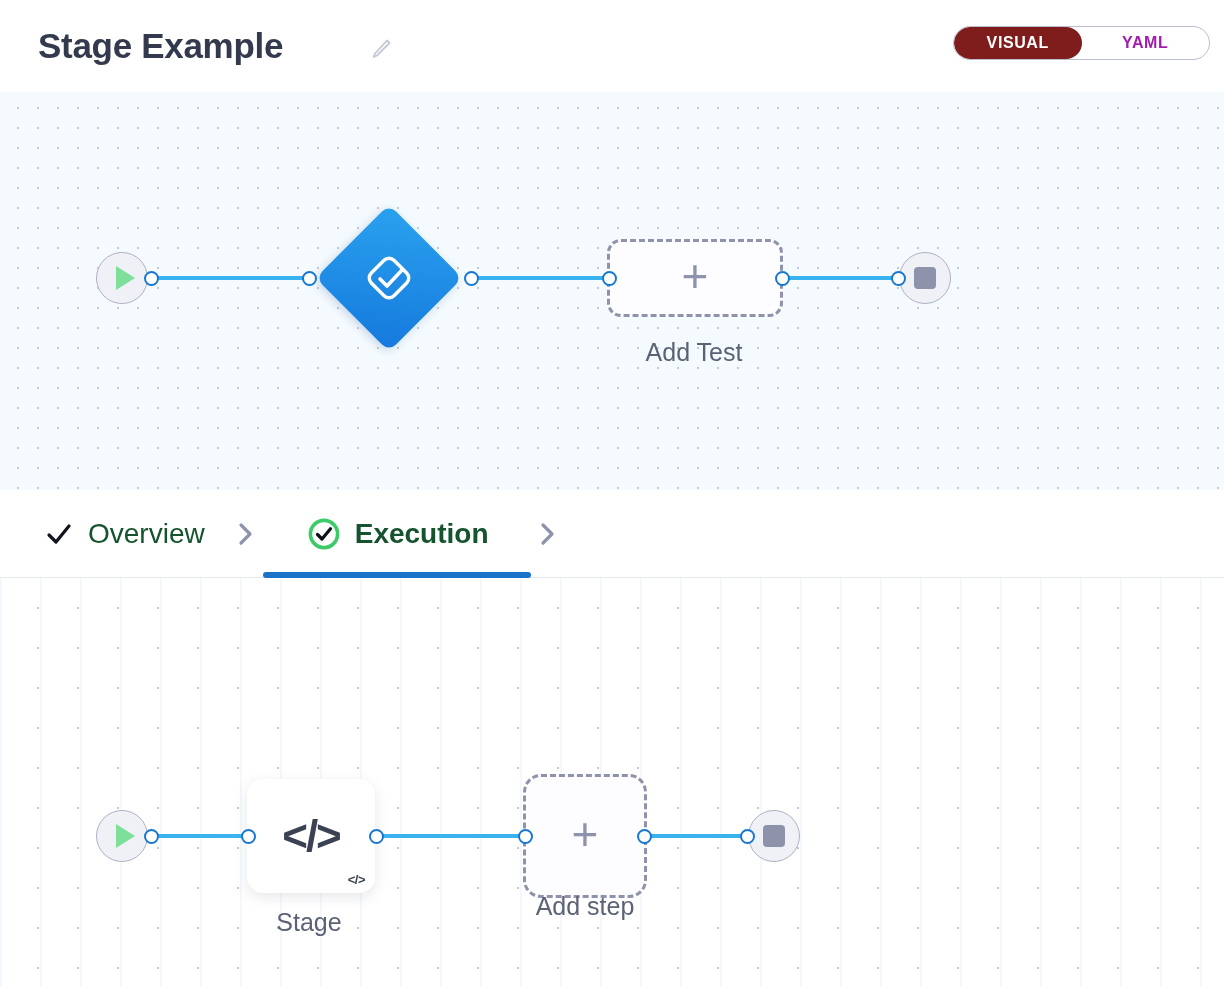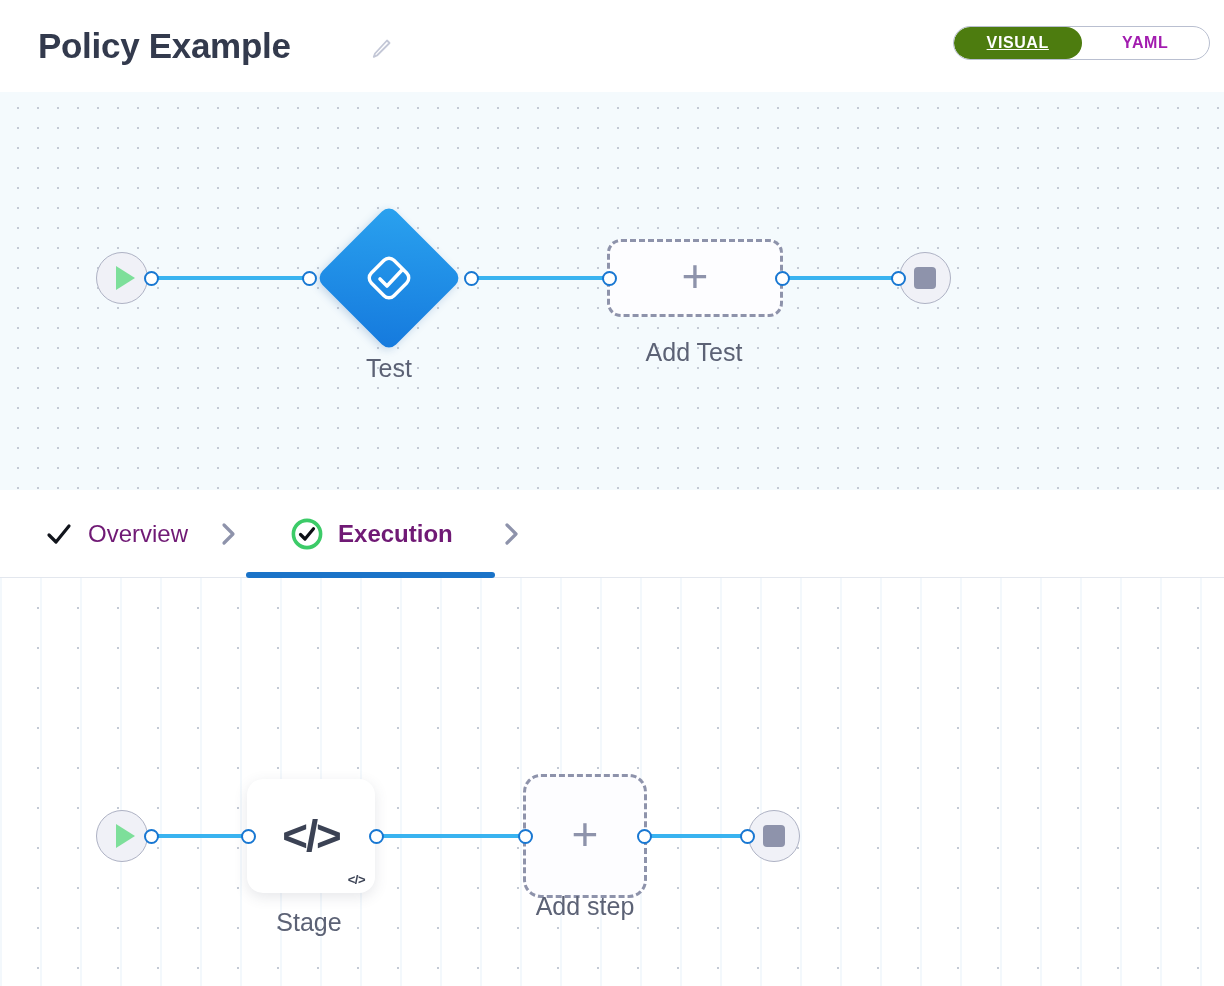--- a/index.html
+++ b/index.html
@@ -31,21 +31,21 @@
     width: 257px; height: 34px;
     border: 1px solid #b9bfd0; border-radius: 17px;
     background: #ffffff; display: flex; align-items: stretch; overflow: hidden;
   }
   .seg-btn {
     flex: 1; display: flex; align-items: center; justify-content: center;
     font-size: 16px; font-weight: bold; letter-spacing: 0.6px;
     color: #a21caf; cursor: pointer; border-radius: 17px;
     user-select: none;
   }
-  .seg-btn.active { background: #4d7c0f; color: #ffffff; text-decoration: underline; }
+  .seg-btn.active { background: #7f1d1d; color: #ffffff; }
 
   
   .canvas {
     position: absolute; left: 0; width: 1224px; overflow: hidden;
   }
   .canvas-top {
     top: 92px; height: 398px;
     background-color: #f4fafd;
     background-image: radial-gradient(#c3c9d4 1.3px, transparent 1.4px);
     background-size: 20px 20px;
@@ -139,39 +139,39 @@
   
   .tabbar {
     position: absolute; left: 0; top: 490px; width: 1224px; height: 88px;
     background: #ffffff; border-bottom: 1px solid #e3e7ee;
     display: flex; align-items: center;
   }
   .tab {
     display: flex; align-items: center; gap: 14px;
     height: 88px; padding: 0 24px; cursor: pointer; position: relative;
   }
-  .tab-label { font-size: 24px; color: #701a75; white-space: nowrap; }
+  .tab-label { font-size: 28px; color: #14532d; white-space: nowrap; }
   .tab.active .tab-label { font-weight: bold; }
   .tab.active::after {
     content: ""; position: absolute; left: 0; right: 0; bottom: 0;
     height: 6px; background: #1a73c8; border-radius: 3px;
   }
   .chev {
     width: 34px; display: flex; align-items: center; justify-content: center;
     color: #8e93ab;
   }
   .tab-icon { display: flex; align-items: center; justify-content: center; }
 </style>
 </head>
 <body>
 
 <div id="app">
 
   <div class="header">
-    <div class="page-title">Policy Example</div>
+    <div class="page-title">Stage Example</div>
 
     <div class="edit-pencil">
       <svg width="26" height="28" viewBox="0 0 26 28">
         <path d="M19 4.5 L21.5 7 L9 19.5 L5.8 20.8 L7 17.5 Z" fill="none" stroke="#c3c7d6" stroke-width="1.8" stroke-linejoin="round"></path>
       </svg>
     </div>
 
     <div class="seg-toggle">
       <div class="seg-btn active">VISUAL</div>
       <div class="seg-btn">YAML</div>
@@ -192,21 +192,20 @@
 
     <div class="diamond-wrap" style="left:315px; top:112px;">
       <div class="diamond"></div>
       <div class="diamond-icon">
         <svg width="64" height="64" viewBox="0 0 64 64">
           <rect x="16" y="16" width="32" height="32" rx="7" ry="7" transform="rotate(45 32 32)" fill="none" stroke="#ffffff" stroke-width="3.4"></rect>
           <path d="M23 33 L30 40 L45 24" fill="none" stroke="#ffffff" stroke-width="3.6" stroke-linecap="round" stroke-linejoin="round"></path>
         </svg>
       </div>
     </div>
-    <div class="node-label" style="left:279px; top:262px;">Test</div>
     <div class="port" style="left:464px; top:179px;"></div>
 
     <div class="edge" style="left:472px; top:184px; width:140px;"></div>
     <div class="port" style="left:602px; top:179px;"></div>
 
     <div class="node add-node add-stage-box" style="left:607px; top:147px;">
       <span class="plus-glyph">+</span>
     </div>
     <div class="node-label" style="left:584px; top:246px;">Add Test</div>
     <div class="port" style="left:775px; top:179px;"></div>

